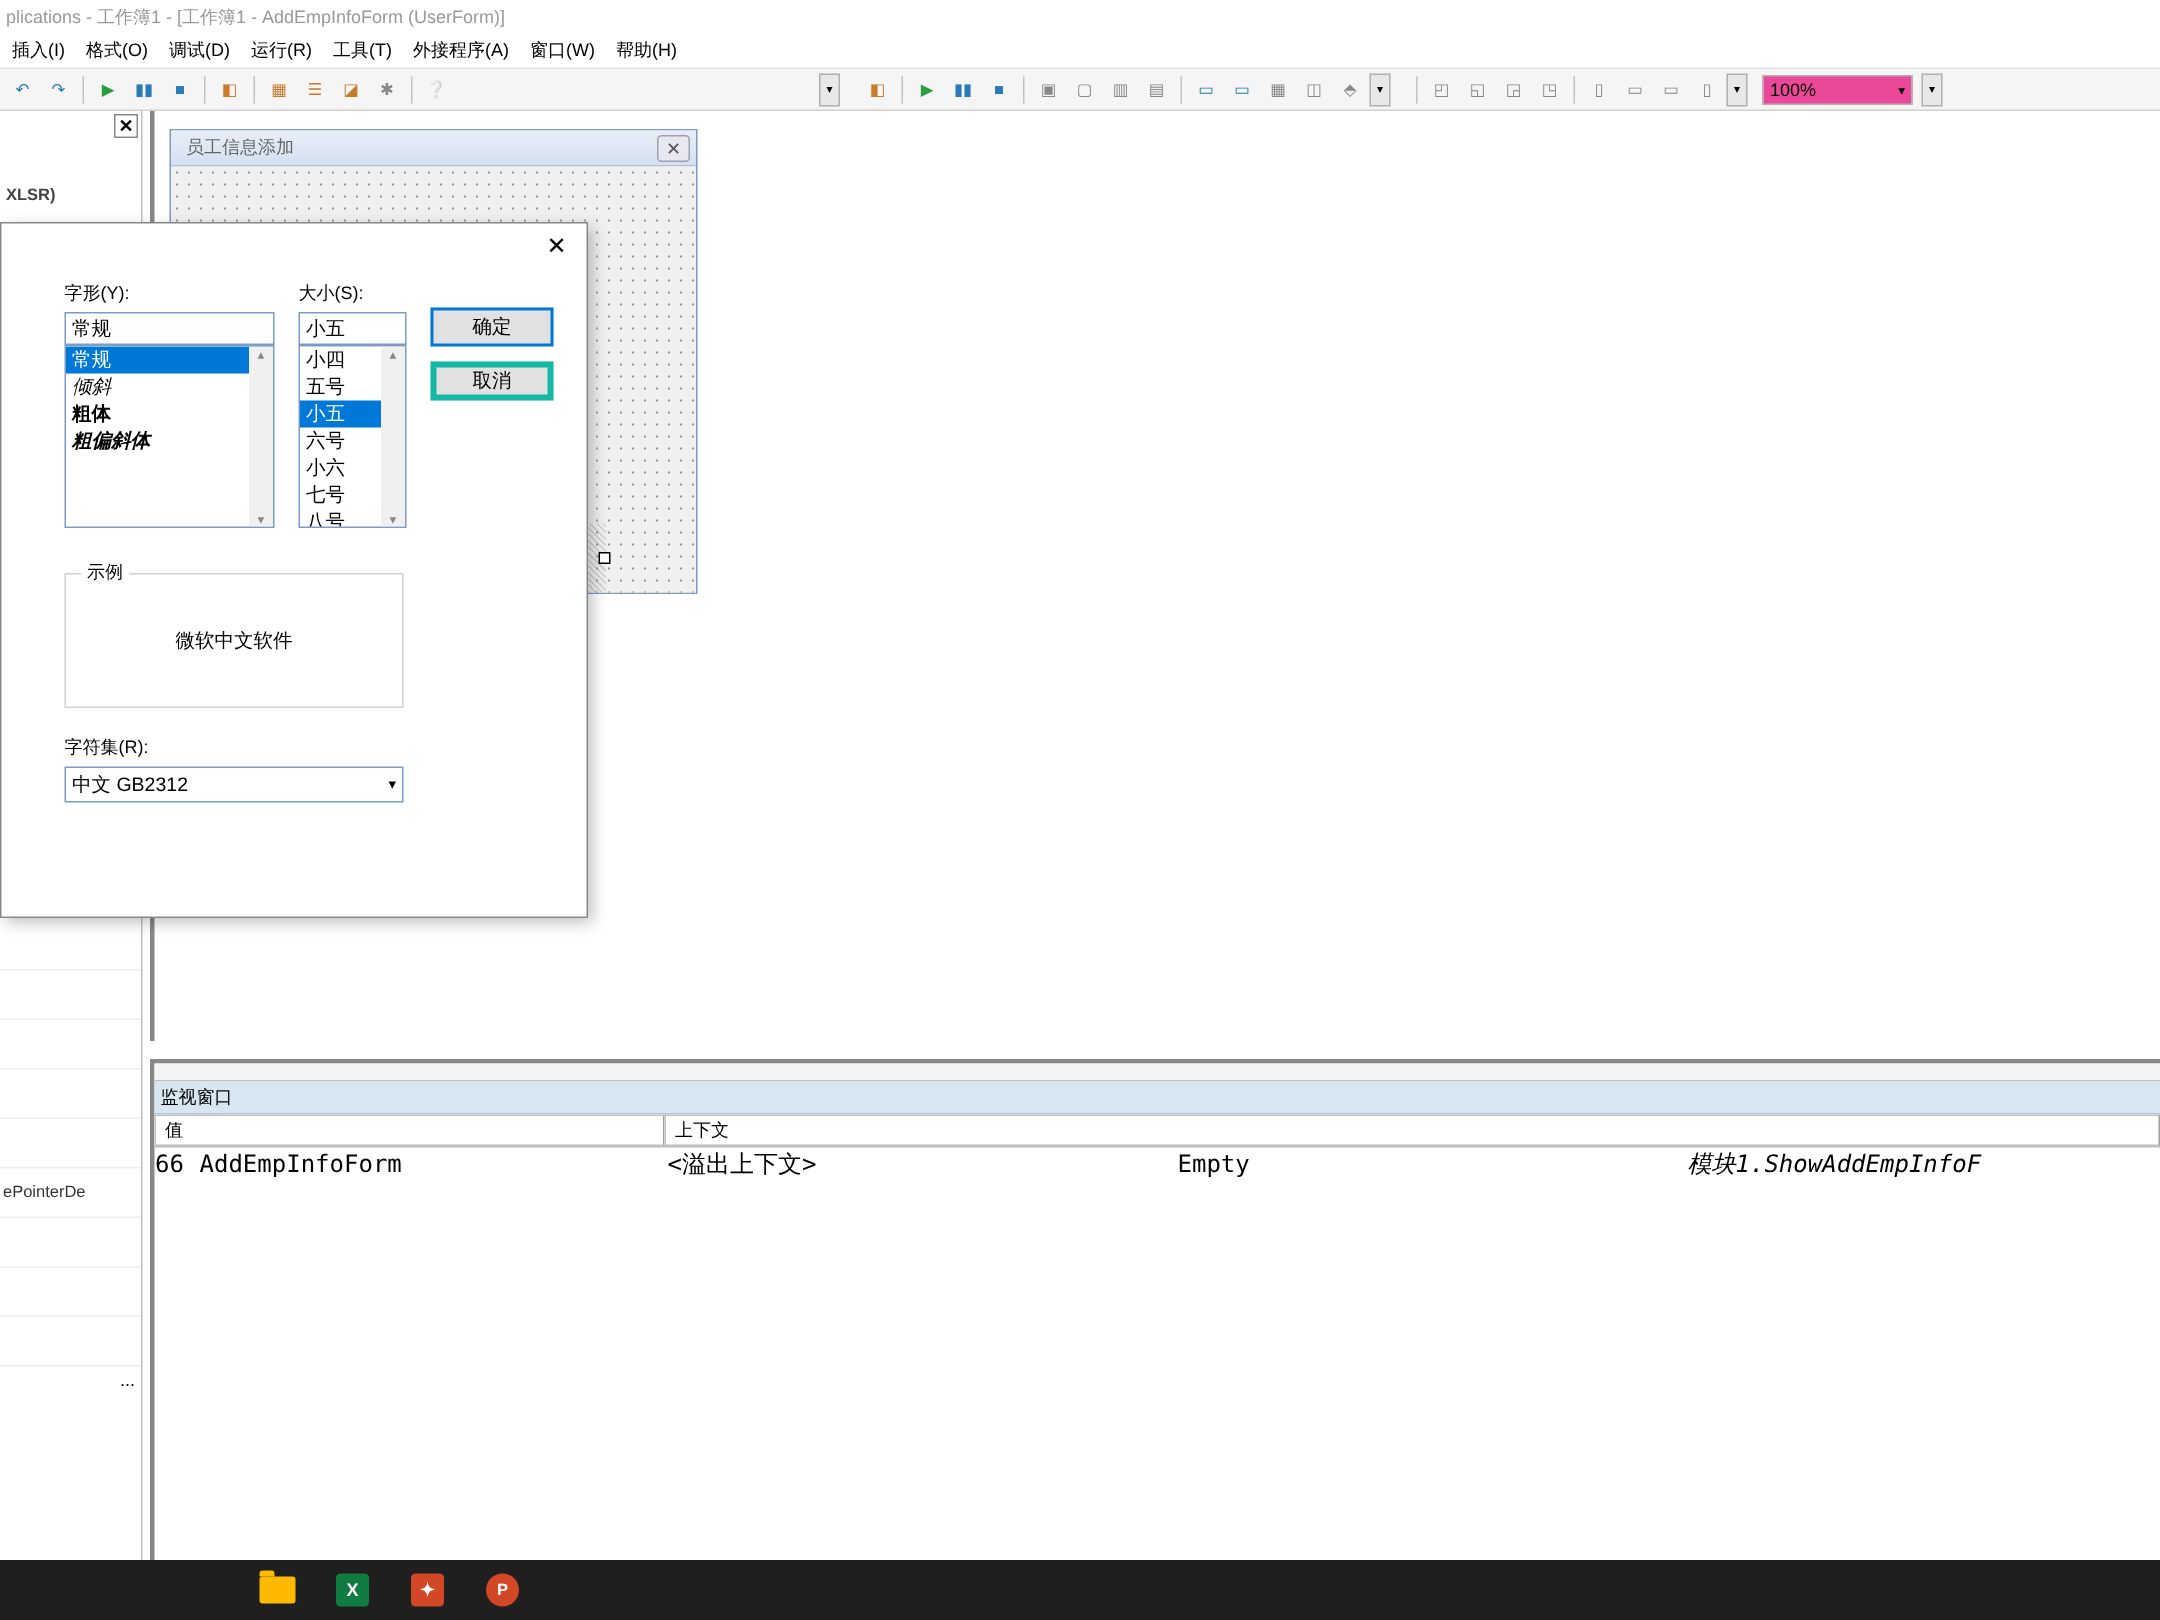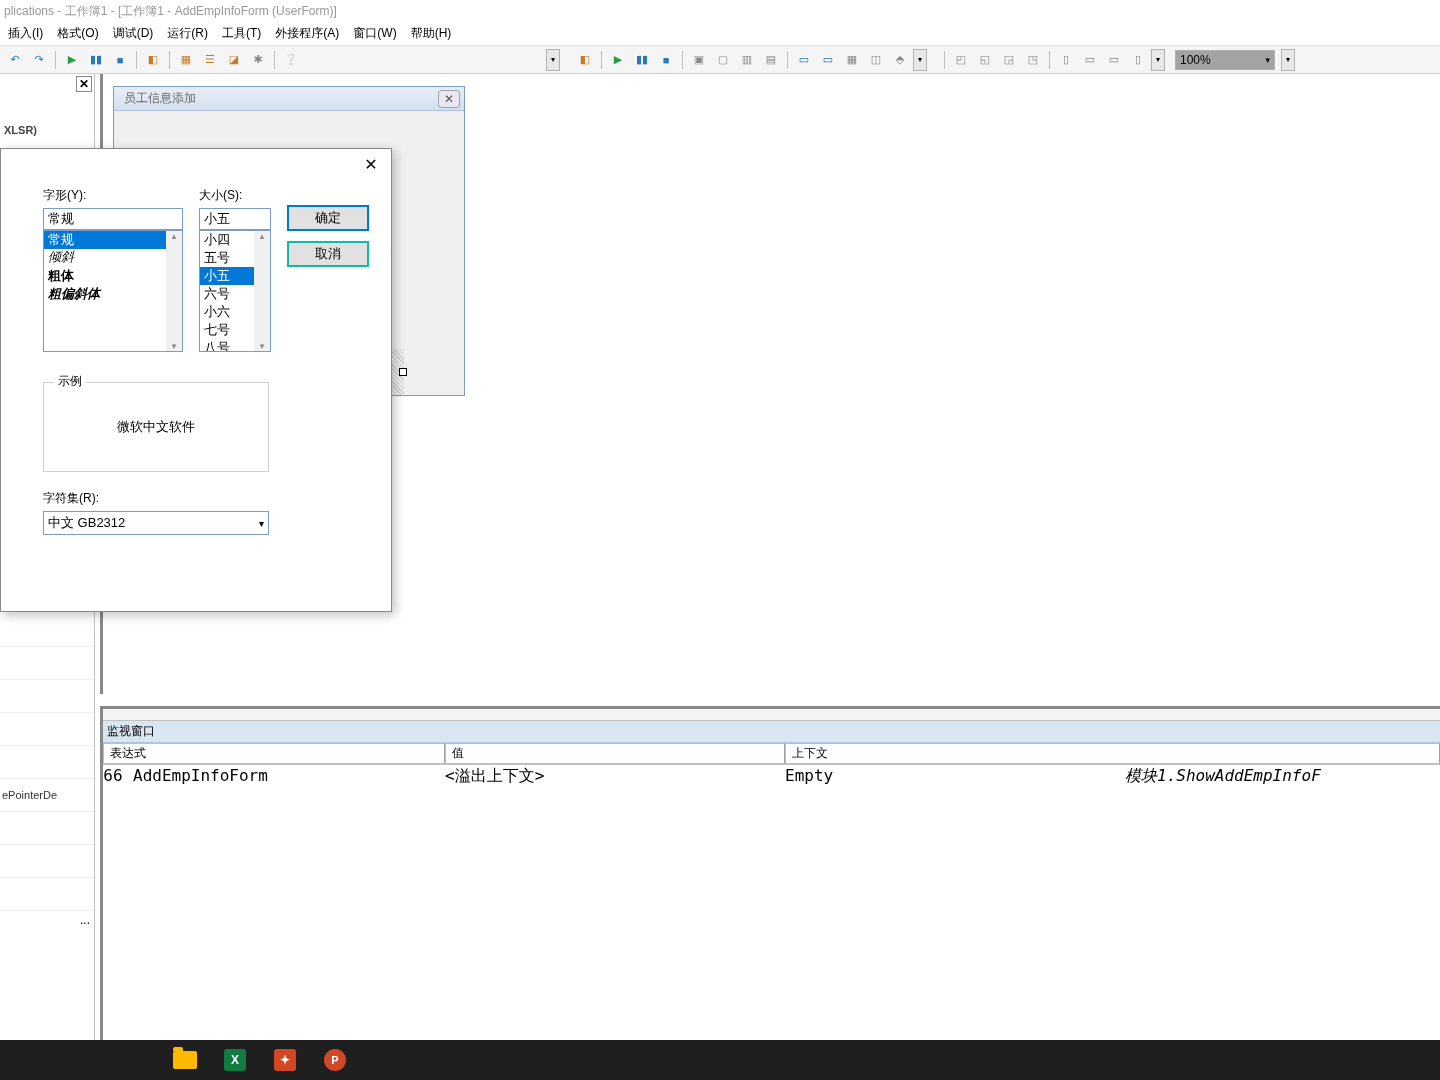--- a/index.html
+++ b/index.html
@@ -63,21 +63,21 @@
   justify-content: center;
   background: #e8e8e8;
   border: 1px solid #b0b0b0;
   font-size: 8px;
   cursor: pointer;
 }
 .zoom-box {
   width: 100px;
   height: 20px;
   border: 1px solid #b0b0b0;
-  background: #a3a3a3;
+  background: #ec4899;
   display: flex;
   align-items: center;
   padding: 0 4px;
   font-size: 12px;
   justify-content: space-between;
 }
 .main-area {
   position: absolute;
   left: 0;
   top: 74px;
@@ -250,42 +250,42 @@
   position: relative;
 }
 .fd-listbox .item {
   padding: 1px 4px;
   font-size: 13px;
   height: 18px;
   line-height: 16px;
   cursor: pointer;
 }
 .fd-listbox .item.sel { background: #0078d7; color: #fff; }
-.fd-listbox .item.italic { font-style: italic; font-family: Liberation Mono, monospace; }
+.fd-listbox .item.italic { font-style: italic; }
 .fd-listbox .item.bold { font-weight: bold; }
 .fd-listbox .item.bolditalic { font-weight: bold; font-style: italic; }
 .fd-scrollbar {
   position: absolute;
   right: 0;
   top: 0;
   bottom: 0;
   width: 16px;
   background: #f0f0f0;
   display: flex;
   flex-direction: column;
   align-items: center;
   justify-content: space-between;
   font-size: 9px;
   color: #888;
 }
 .fd-btn {
   width: 82px;
   height: 26px;
   background: #e1e1e1;
-  border: 2px solid #14b8a6;
+  border: 4px solid #14b8a6;
   cursor: pointer;
   font-size: 13px;
   display: flex;
   align-items: center;
   justify-content: center;
   margin-bottom: 10px;
 }
 .fd-btn.primary { border: 2px solid #0078d7; }
 .fd-sample-frame {
   border: 1px solid #d0d0d0;
@@ -502,21 +502,20 @@
           <div class="sel-inner"></div>
         </div>
       </div>
     </div>
   </div>
 
   <div class="watches-panel">
     <div class="watches-gap"></div>
     <div class="watches-title">监视窗口</div>
     <div class="watches-header">
-      <div class="wcol wc-expr">表达式</div>
       <div class="wcol wc-value">值</div>
       <div class="wcol wc-context">上下文</div>
     </div>
     <div class="watches-row">
       <div class="wr-icon">66</div>
       <div class="wr-expr">AddEmpInfoForm</div>
       <div class="wr-value">&lt;溢出上下文&gt;</div>
       <div class="wr-type">Empty</div>
       <div class="wr-context">模块1.ShowAddEmpInfoF</div>
     </div>

